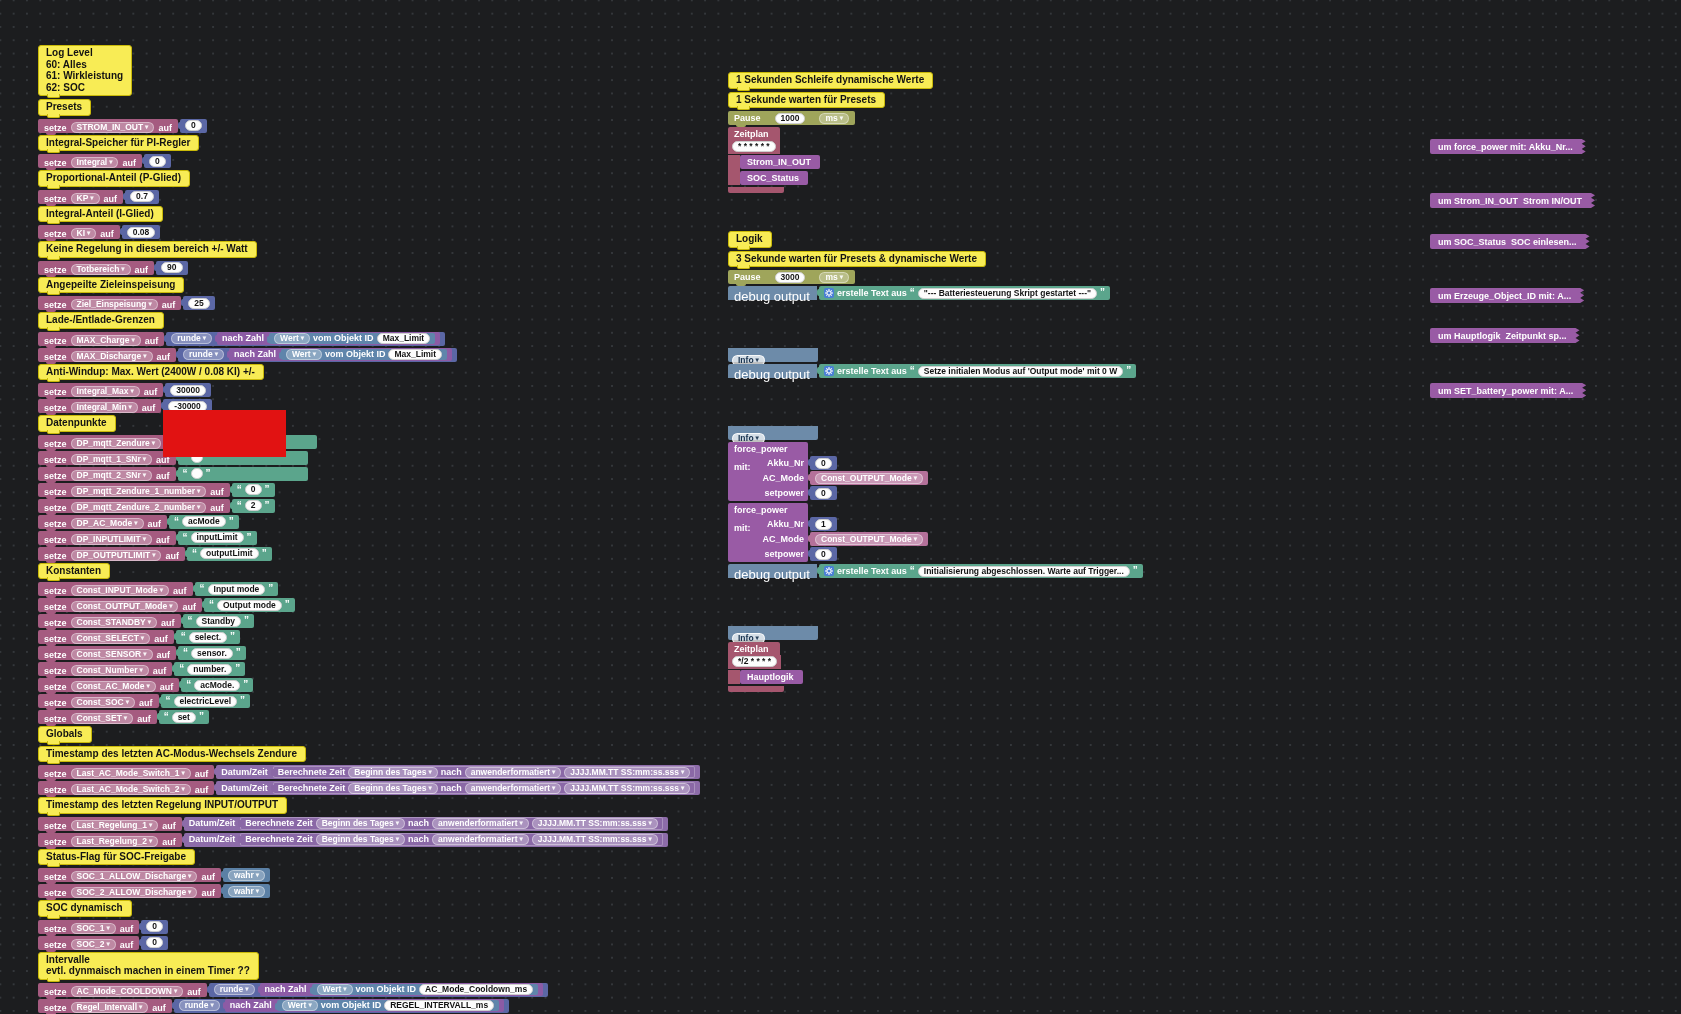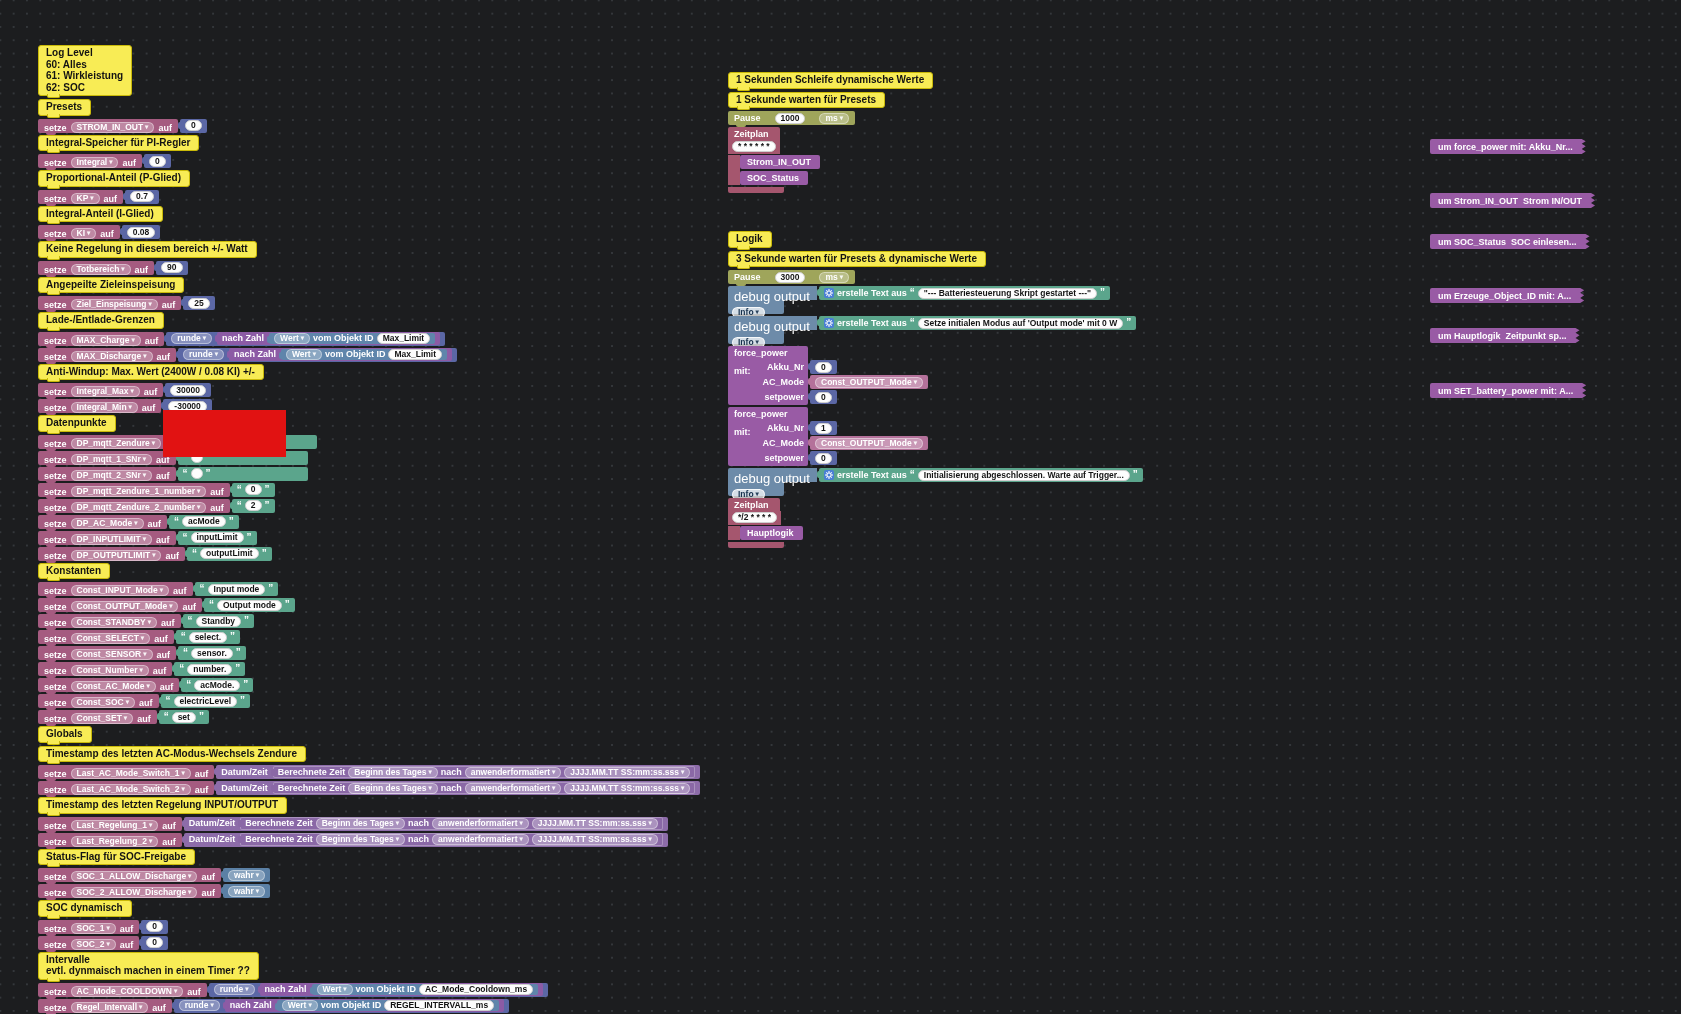--- a/index.html
+++ b/index.html
@@ -76,22 +76,22 @@
 
   
   .call{background:#995ba5;color:#fff;font-size:9px;font-weight:700;height:14px;box-sizing:border-box;
     padding:2px 9px 0 7px;border-radius:2px;width:fit-content;margin:1px 0 2px 0;white-space:nowrap;}
 
   
   .debugb{--bg:#6d8ba9;margin-bottom:2px;}
   .drow{display:flex;align-items:flex-start;}
   .dlabel{background:var(--bg);color:#fff;font-size:13px;font-weight:400;height:14px;
     box-sizing:border-box;padding:2.5px 7px 0 6px;border-radius:2px 0 0 0;white-space:nowrap;}
-  .drow2{background:var(--bg);width:56px;height:14px;box-sizing:border-box;padding:1px 4px;
-    border-radius:0 0 2px 2px;}
+  .drow2{background:var(--bg);width:90px;height:14px;box-sizing:border-box;padding:1px 4px;
+    border-radius:0 0 2px 2px;margin-top:48px;}
   .tjoin{height:14px;}
   .gear{width:10px;height:10px;background:#4a7fd6;border-radius:2px;display:inline-flex;
     align-items:center;justify-content:center;flex:none;}
 
   
   .procb{--bg:#995ba5;background:var(--bg);width:80px;color:#fff;font-size:9px;font-weight:700;
     border-radius:2px;margin-bottom:2px;position:relative;}
   .phead{height:14px;box-sizing:border-box;padding:2.5px 6px 0 6px;display:flex;gap:9px;flex-direction:column;}
   .prow{height:15px;position:relative;width:100%;}
   .plabel{position:absolute;right:4px;top:3px;white-space:nowrap;}

